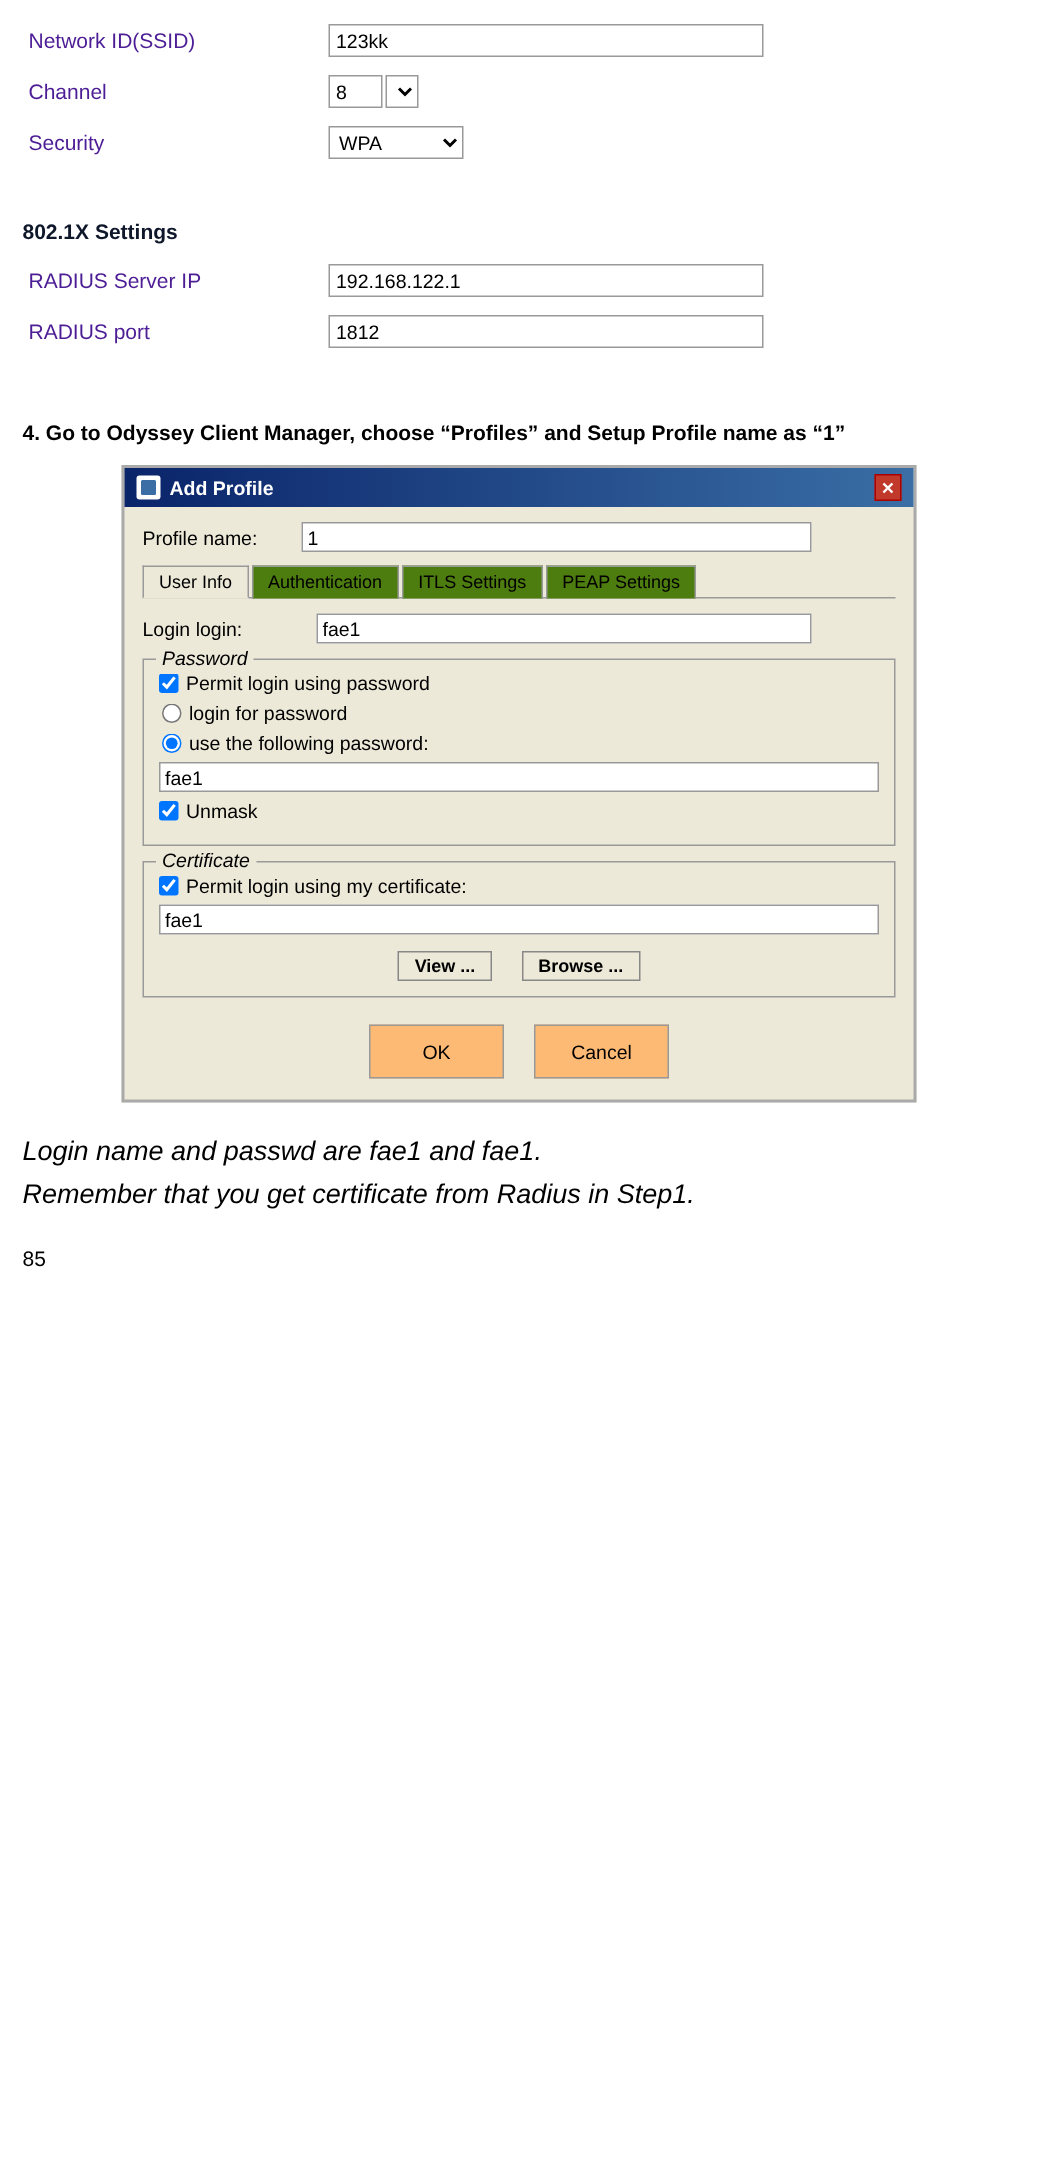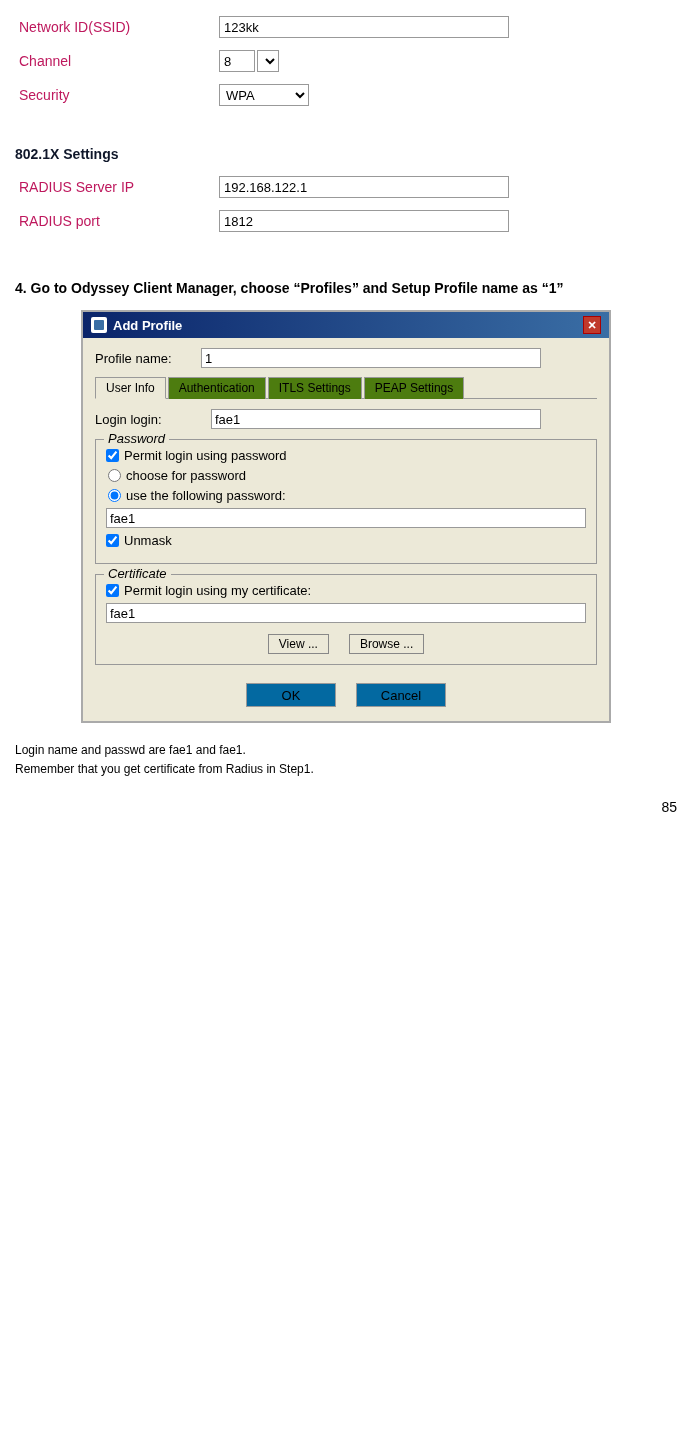--- a/index.html
+++ b/index.html
@@ -18,21 +18,21 @@
       width: 100%;
       border-collapse: collapse;
       margin-bottom: 8px;
     }
     .settings-table td {
       padding: 6px 4px;
       vertical-align: middle;
     }
     .settings-table td:first-child {
       width: 200px;
-      color: #be185d;
+      color: #4c1d95;
     }
 
     .input-field {
       border: 1px solid #999;
       padding: 2px 4px;
       height: 22px;
       width: 290px;
       font-size: 13px;
       background: #fff;
     }
@@ -244,52 +244,54 @@
     
     .dialog-buttons {
       display: flex;
       justify-content: center;
       gap: 20px;
       padding: 8px 0 4px 0;
     }
 
     .dialog-btn {
       width: 90px;
-      height: 24px;
-      background: #0369a1;
+      height: 36px;
+      background: #fdba74;
       border: 1px solid #999;
       font-size: 13px;
       cursor: pointer;
     }
 
     .footer-text {
       margin-top: 18px;
-      font-size: 12px;
+      font-size: 18px;
       line-height: 1.6;
+      font-style: italic;
     }
 
     .page-number {
-      text-align: right;
+      text-align: left;
       margin-top: 20px;
       font-size: 14px;
     }
 
     .view-browse-row {
       display: flex;
       justify-content: center;
       gap: 20px;
       margin-top: 6px;
     }
 
     .small-btn {
       padding: 2px 10px;
       background: #ece9d8;
       border: 1px solid #888;
       font-size: 12px;
       cursor: pointer;
+      font-weight: bold;
     }
 
     input[type="checkbox"] {
       width: 13px;
       height: 13px;
     }
     input[type="radio"] {
       width: 13px;
       height: 13px;
     }
@@ -397,21 +399,21 @@
       <span class="groupbox-title">Password</span>
 
       <div class="checkbox-row">
         <input type="checkbox" checked="" style="">
         <label>Permit login using password</label>
       </div>
 
 
       <div class="radio-row">
         <input type="radio" name="pwd_option" style="">
-        <label>choose for password</label>
+        <label>login for password</label>
       </div>
 
       <div class="radio-row">
         <input type="radio" name="pwd_option" checked="" style="">
         <label>use the following password:</label>
       </div>
 
       <input class="text-input-full" type="text" value="fae1" style="">
 
       <div class="checkbox-row">

